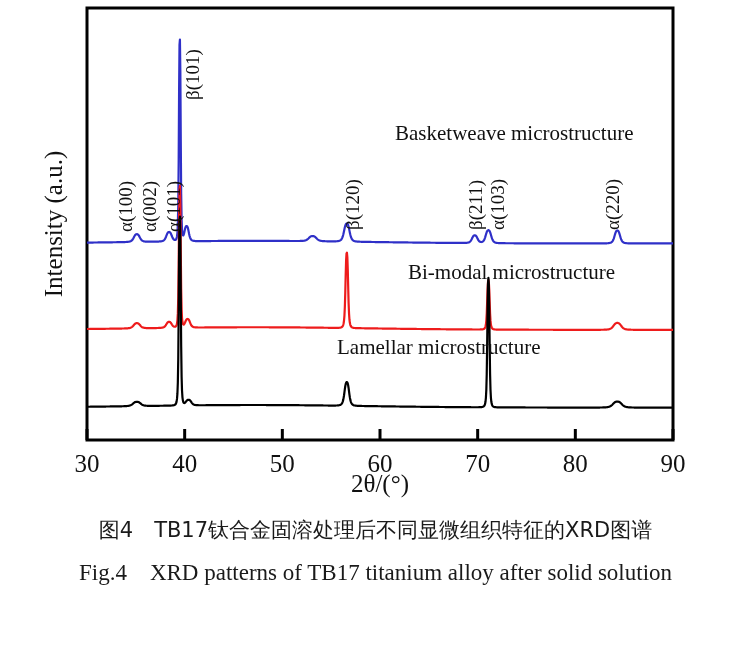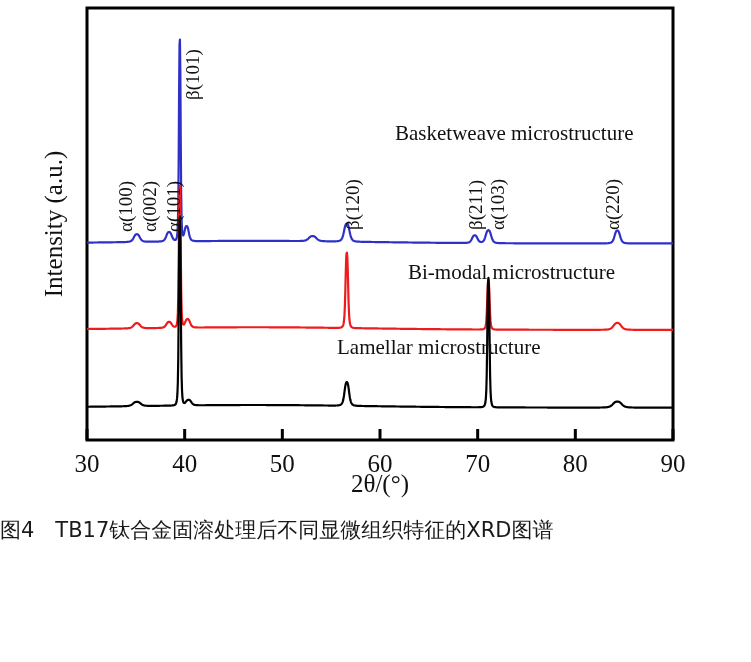--- a/index.html
+++ b/index.html
@@ -9,21 +9,21 @@
     font-family:"Liberation Serif", serif;
     color:#000000;
     overflow:hidden;
     position:relative;
   }
   #figure{position:absolute;left:0;top:0;width:751px;height:510px;}
   #caption{
     position:absolute;left:0;top:508px;width:751px;
   }
   .cap-line{
-    text-align:left;
+    text-align:center;
     font-size:22px;
     line-height:1.0;
     color:#1a1a1a;
     white-space:pre;
   }
   .cap-cn{ font-family:"DejaVu Sans", sans-serif; font-size:21px; }
   .cap-en{ font-family:"Liberation Serif", serif; font-size:23px; }
   #cap-cn-line{ margin-top:12px; }
   #cap-en-line1{ margin-top:20px; }
   #cap-en-line2{ margin-top:17px; }
@@ -85,13 +85,14 @@
         <text class="serieslbl" x="337" y="354" fill="#1a1a1a">Lamellar microstructure</text>
       </g>
 
     <text id="x-axis-title" class="axlbl" x="380" y="492" text-anchor="middle">2θ/(°)</text>
     <text id="y-axis-title" class="axlbl" x="62" y="224" text-anchor="middle" transform="rotate(-90 62 224)">Intensity (a.u.)</text>
   </svg>
 </div>
 
 <div id="caption">
   <div id="cap-cn-line" class="cap-line cap-cn">图4　TB17钛合金固溶处理后不同显微组织特征的XRD图谱</div>
+  <div id="cap-en-line1" class="cap-line cap-en">Fig.4　XRD patterns of TB17 titanium alloy after solid solution</div>
 </div>
 
 </body></html>

